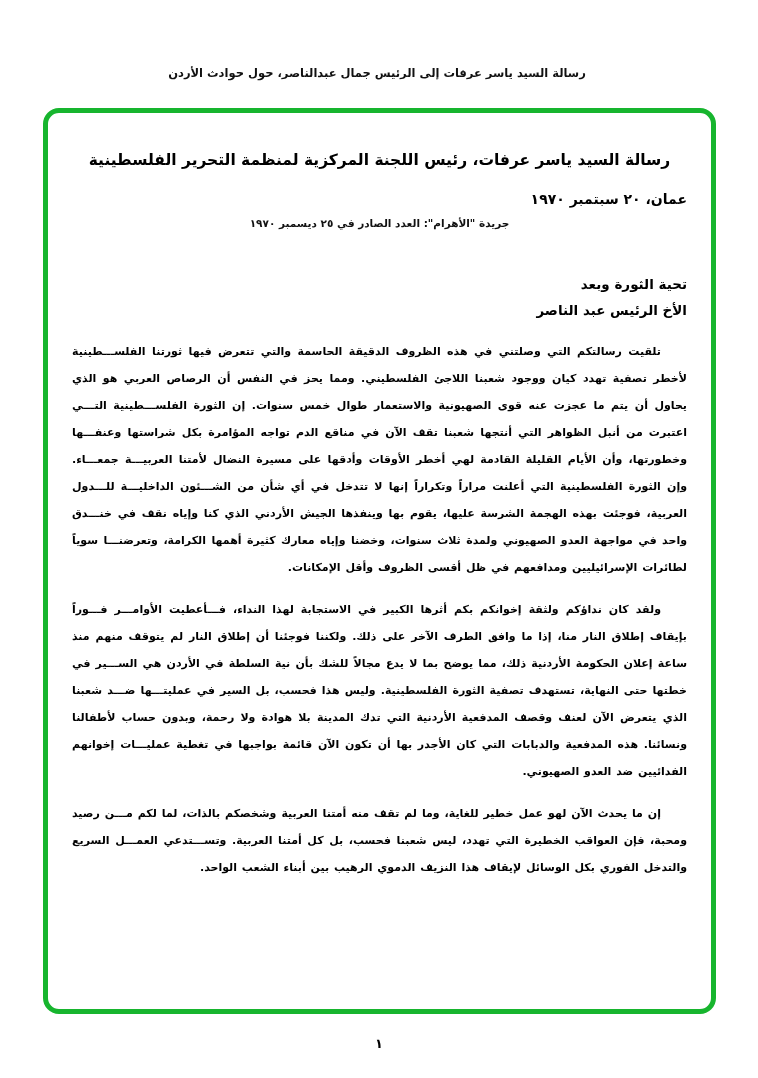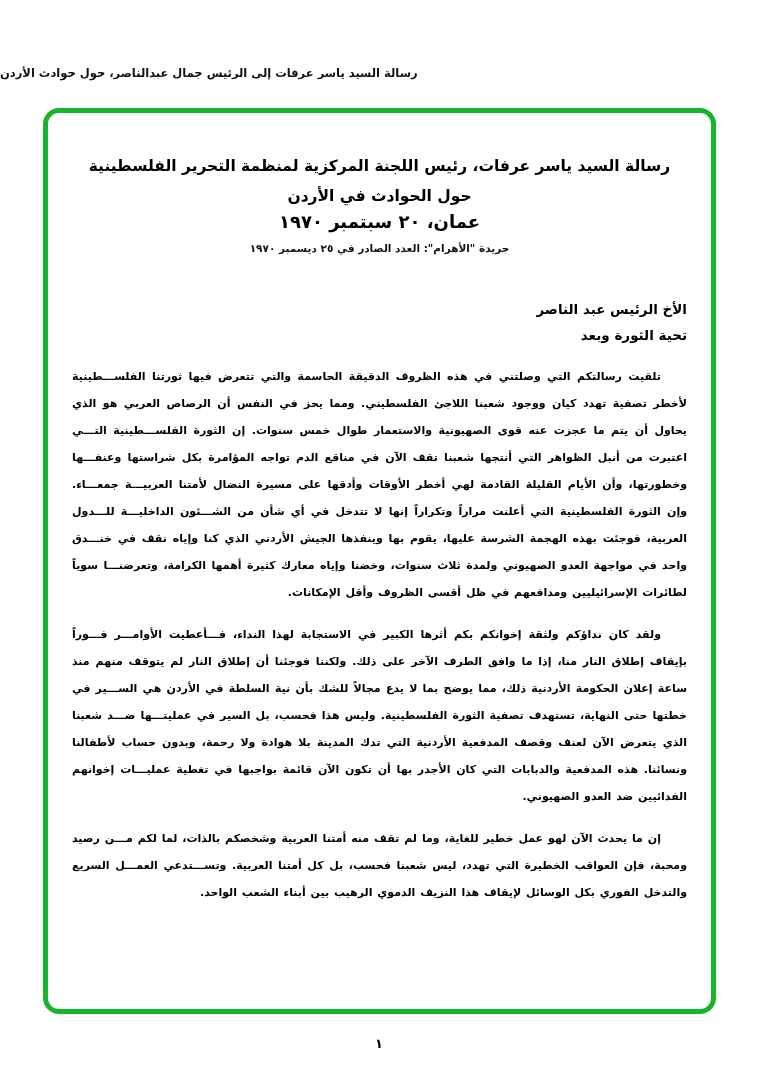--- a/index.html
+++ b/index.html
@@ -13,52 +13,53 @@
     position: relative;
     font-family: "DejaVu Sans", sans-serif;
     color: #000;
     overflow: hidden;
   }
   .doc-header {
     position: absolute;
     top: 66px;
     left: 0;
     right: 4px;
-    text-align: left;
+    text-align: center;
     direction: rtl;
     font-weight: bold;
     font-size: 11.5px;
     color: #111;
     letter-spacing: 0;
   }
   .letter-box {
     position: absolute;
     left: 43px;
     top: 108px;
     width: 673px;
     height: 906px;
     box-sizing: border-box;
     border: 5px solid #17b52e;
     border-radius: 16px;
     padding: 26px 24px 0 24px;
     direction: rtl;
     background: #ffffff;
   }
-  .title-block { margin-top: 12px; }
+  .title-block { margin-top: 6px; }
   .title-line {
     text-align: center;
     font-weight: bold;
     font-size: 15.5px;
     line-height: 30px;
     color: #000;
   }
   .date-line {
-    text-align: center;
+    text-align: right;
     font-weight: bold;
-    font-size: 18px;
+    font-size: 14px;
+    margin-top: 16px;
   }
   .source-line {
     text-align: center;
     font-weight: bold;
     font-size: 10.5px;
     margin-top: 10px;
     color: #111;
   }
   .salutation-block {
     margin-top: 42px;
@@ -89,30 +90,29 @@
 </style>
 </head>
 <body>
 
 <div class="doc-header">رسالة السيد ياسر عرفات إلى الرئيس جمال عبدالناصر، حول حوادث الأردن</div>
 
 <div class="letter-box">
 
   <div class="title-block">
     <div class="title-line">رسالة السيد ياسر عرفات، رئيس اللجنة المركزية لمنظمة التحرير الفلسطينية</div>
-    <div class="title-line">حول الحوادث في الأردن</div>
   </div>
 
   <div class="date-line">عمان، ٢٠ سبتمبر ١٩٧٠</div>
 
   <div class="source-line">جريدة "الأهرام": العدد الصادر في  ٢٥ ديسمبر  ١٩٧٠</div>
 
   <div class="salutation-block">
+    <span class="salutation-line">تحية الثورة وبعد</span>
     <span class="salutation-line">الأخ الرئيس عبد الناصر</span>
-    <span class="salutation-line">تحية الثورة وبعد</span>
   </div>
 
   <p class="body-par">تلقيت رسالتكم التي وصلتني في هذه الظروف الدقيقة الحاسمة والتي تتعرض فيها ثورتنا الفلســـطينية لأخطر تصفية تهدد كيان ووجود شعبنا اللاجئ الفلسطيني. ومما يحز في النفس أن الرصاص العربي هو الذي يحاول أن يتم ما عجزت عنه قوى الصهيونية والاستعمار طوال خمس سنوات. إن الثورة الفلســـطينية التـــي اعتبرت من أنبل الظواهر التي أنتجها شعبنا تقف الآن في مناقع الدم تواجه المؤامرة بكل شراستها وعنفـــها وخطورتها، وأن الأيام القليلة القادمة لهي أخطر الأوقات وأدقها على مسيرة النضال لأمتنا العربيـــة جمعـــاء. وإن الثورة الفلسطينية التي أعلنت مراراً وتكراراً إنها لا تتدخل في أي شأن من الشـــئون الداخليـــة للـــدول العربية، فوجئت بهذه الهجمة الشرسة عليها، يقوم بها وينفذها الجيش الأردني الذي كنا وإياه نقف في خنـــدق واحد في مواجهة العدو الصهيوني ولمدة ثلاث سنوات، وخضنا وإياه معارك كثيرة أهمها الكرامة، وتعرضنـــا سوياً لطائرات الإسرائيليين ومدافعهم في ظل أقسى الظروف وأقل الإمكانات.</p>
 
   <p class="body-par">ولقد كان نداؤكم ولثقة إخوانكم بكم أثرها الكبير في الاستجابة لهذا النداء، فـــأعطيت الأوامـــر فـــوراً بإيقاف إطلاق النار منا، إذا ما وافق الطرف الآخر على ذلك. ولكننا فوجئنا أن إطلاق النار لم يتوقف منهم منذ ساعة إعلان الحكومة الأردنية ذلك، مما يوضح بما لا يدع مجالاً للشك بأن نية السلطة في الأردن هي الســـير في خطتها حتى النهاية، تستهدف تصفية الثورة الفلسطينية. وليس هذا فحسب، بل السير في عمليتـــها ضـــد شعبنا الذي يتعرض الآن لعنف وقصف المدفعية الأردنية التي تدك المدينة بلا هوادة ولا رحمة، وبدون حساب لأطفالنا ونسائنا. هذه المدفعية والدبابات التي كان الأجدر بها أن تكون الآن قائمة بواجبها في تغطية عمليـــات إخوانهم الفدائيين ضد العدو الصهيوني.</p>
 
   <p class="body-par">إن ما يحدث الآن لهو عمل خطير للغاية، وما لم تقف منه أمتنا العربية وشخصكم بالذات، لما لكم مـــن رصيد ومحبة، فإن العواقب الخطيرة التي تهدد، ليس شعبنا فحسب، بل كل أمتنا العربية. وتســـتدعي العمـــل السريع والتدخل الفوري بكل الوسائل لإيقاف هذا النزيف الدموي الرهيب بين أبناء الشعب الواحد.</p>
 
 </div>
 

